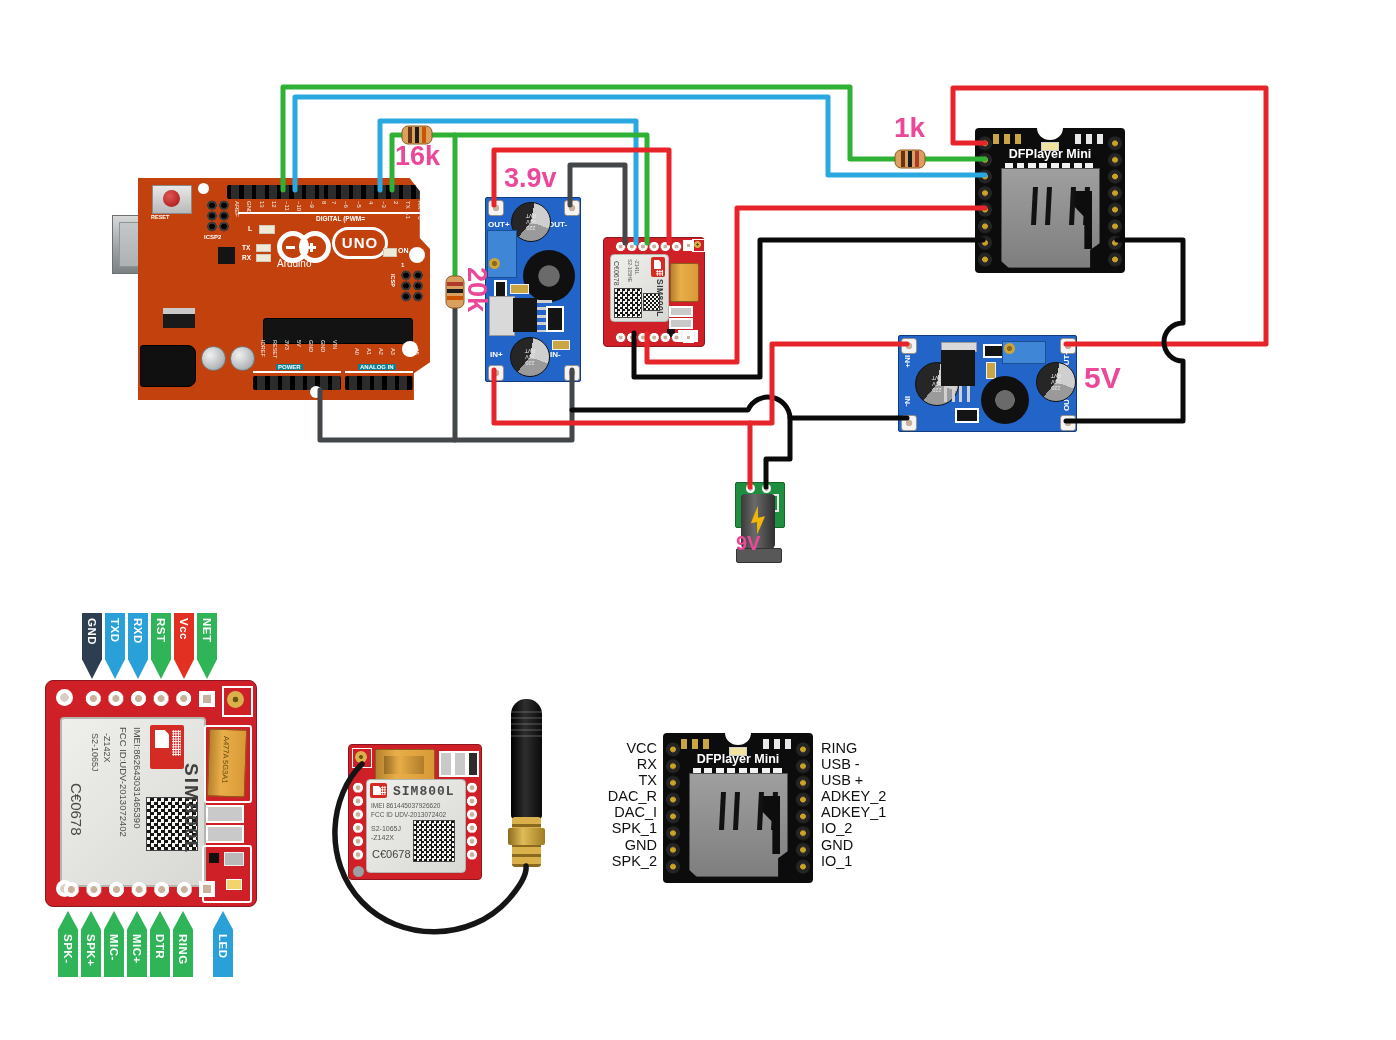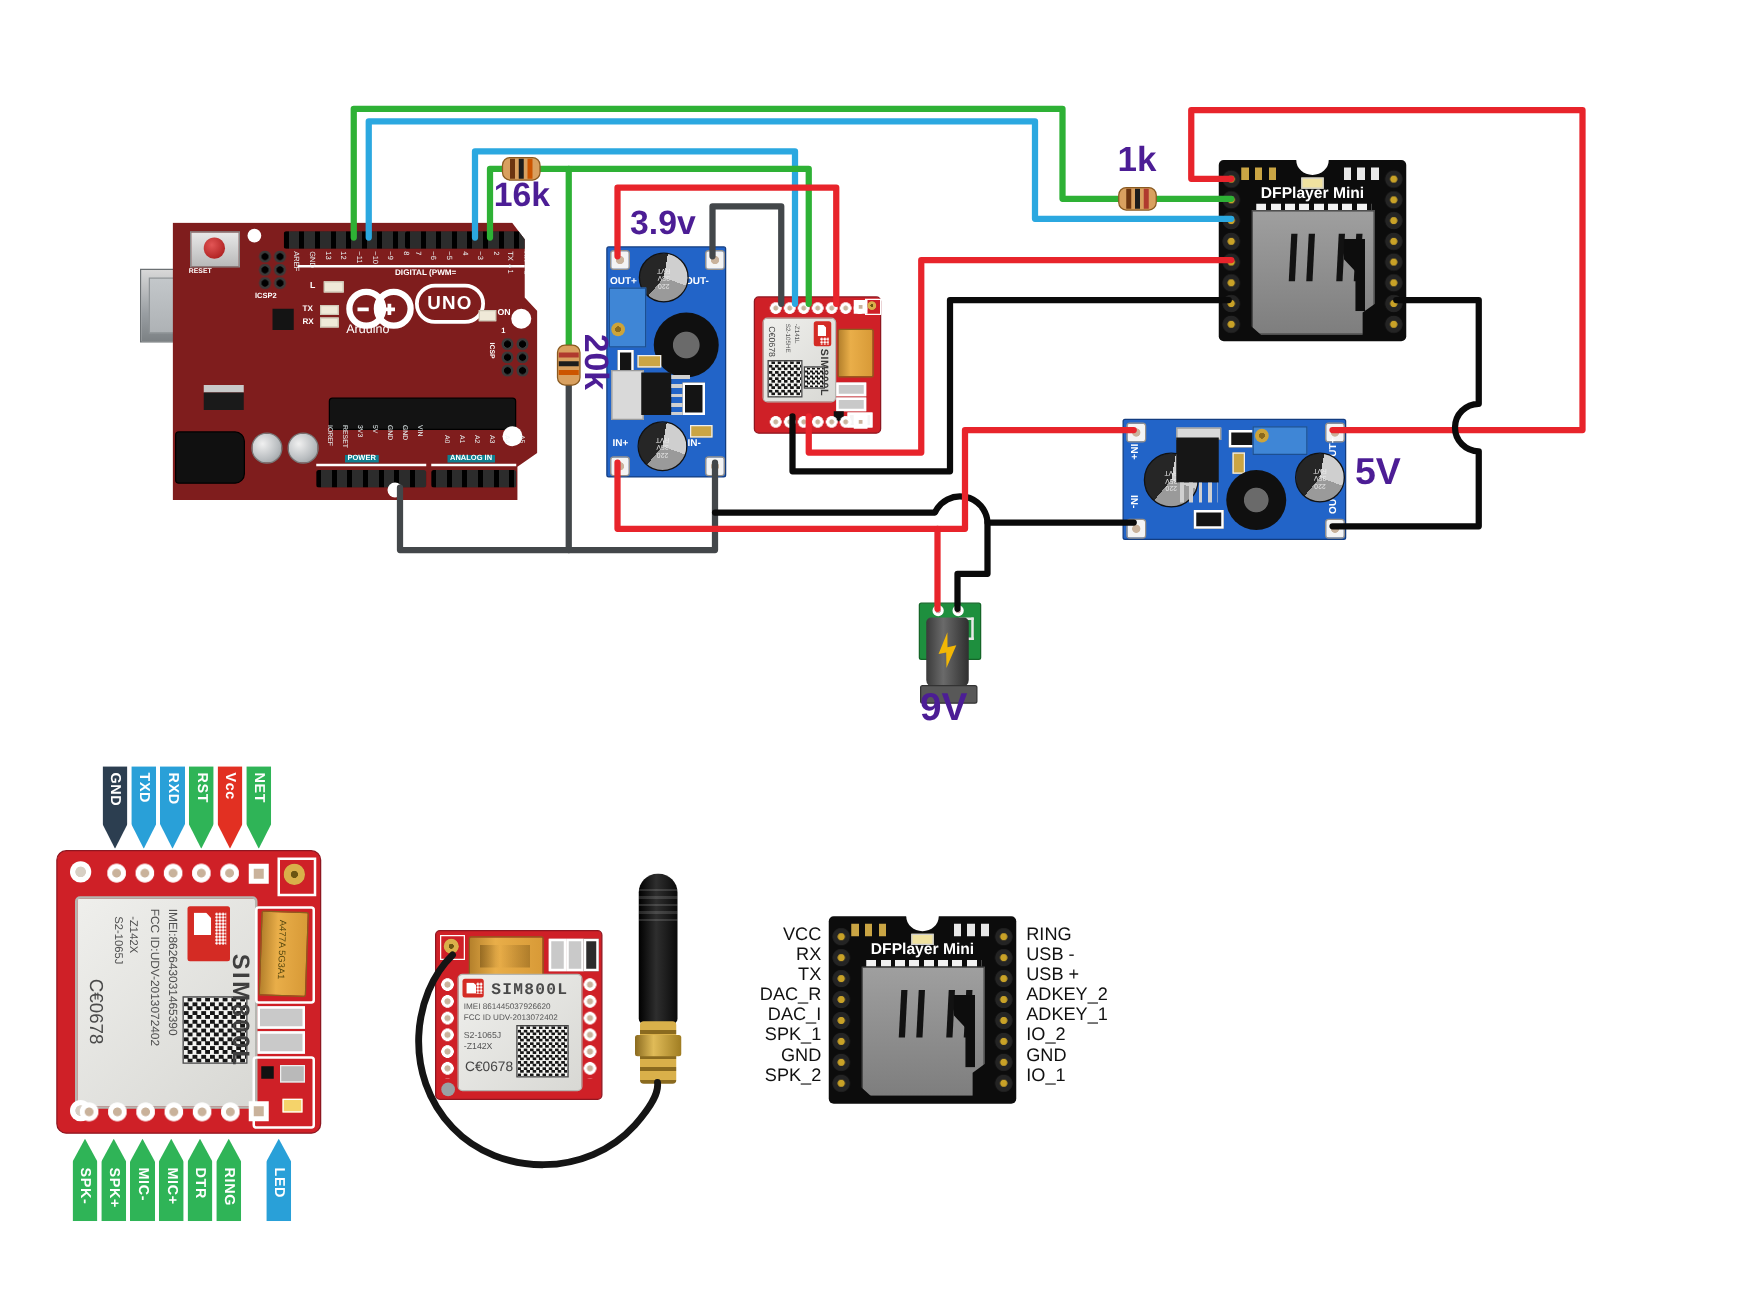--- a/index.html
+++ b/index.html
@@ -1,25 +1,25 @@
 <!DOCTYPE html>
 <html><head>
 <meta charset="utf-8">
 <style>
   html,body { margin:0; padding:0; background:#fff; }
   .stage { position:relative; width:1396px; height:1040px; background:#fff; overflow:hidden;
            font-family:"Liberation Sans",sans-serif; }
   .abs { position:absolute; }
   .mod { position:absolute; z-index:1; }
   #wires { position:absolute; left:0; top:0; z-index:5; pointer-events:none; }
-  .biglabel { position:absolute; z-index:6; font-weight:bold; color:#4c1d95; }
+  .biglabel { position:absolute; z-index:6; font-weight:bold; color:#ec4899; }
   .vtx { writing-mode:vertical-rl; }
 
   
-  .ard-board { position:absolute; background:#7f1d1d;
+  .ard-board { position:absolute; background:#c2410c;
     clip-path:polygon(0 0,93% 0,96.5% 6%,96.5% 27%,100% 32%,100% 83%,94.5% 88%,94.5% 100%,0 100%); }
   .usb { position:absolute; background:linear-gradient(180deg,#d8d8d8,#9a9fa3 60%,#7c8184); border:1px solid #6b7073; }
   .usb i { position:absolute; left:6px; right:6px; top:6px; bottom:6px; border:1px solid #8f9497; background:linear-gradient(180deg,#c3c7ca,#aeb2b5); }
   .barrel { position:absolute; background:#101010; border-radius:3px 8px 8px 3px; border:1px solid #000; }
   .hdr { position:absolute; background:#141414; background-image:repeating-linear-gradient(90deg,#000 0 4px,#2c2c2c 4px 12.5px); border-radius:2px; }
   .apinrow { position:absolute; display:flex; z-index:2; }
   .apin { display:inline-block; width:12.5px; height:22px; writing-mode:vertical-rl; font-size:6px; color:#eaf4f5; overflow:visible; white-space:nowrap; }
   .apin-s { width:12px; height:30px; font-size:5.5px; }
   .silk { color:#fff; position:absolute; font-weight:bold; }
   .silkline { position:absolute; background:#fff; height:1.5px; }
@@ -514,15 +514,15 @@
       <rect x="447" y="289" width="16" height="4" fill="#1c1c1c"></rect>
       <rect x="447" y="296" width="16" height="4" fill="#cc5500"></rect>
     </g>
   </svg>
 
   <div class="biglabel" style="left:395px;top:141px;font-size:27px;">16k</div>
   <div class="biglabel vtx" style="left:461px;top:267px;font-size:27px;">20k</div>
   <div class="biglabel" style="left:894px;top:112px;font-size:28px;">1k</div>
   <div class="biglabel" style="left:504px;top:163px;font-size:27px;">3.9v</div>
   <div class="biglabel" style="left:1084px;top:361px;font-size:30px;">5V</div>
-  <div class="biglabel" style="left:736px;top:548px;font-size:31px;text-align:right;">9V</div>
+  <div class="biglabel" style="left:736px;top:532px;font-size:20px;text-align:right;">9V</div>
 
 </div>
 
 </body></html>

